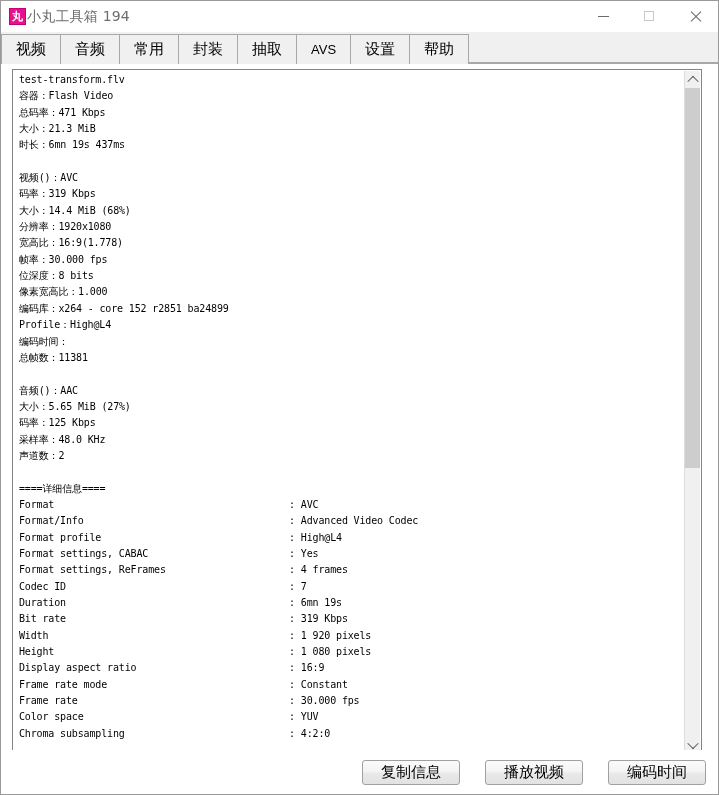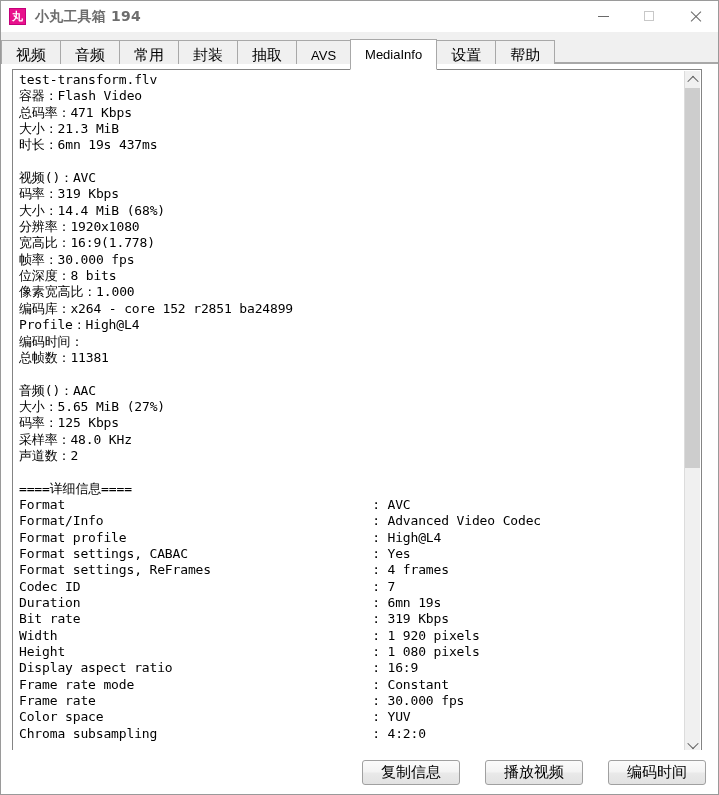--- a/index.html
+++ b/index.html
@@ -46,26 +46,25 @@
     box-sizing: border-box;
     color: #ffffff;
     font-size: 11px;
     line-height: 15px;
     text-align: center;
     font-family: "DejaVu Sans", sans-serif;
     font-weight: bold;
     overflow: hidden;
   }
   #title-text {
-    margin-left: 9px;
+    margin-left: 1px;
     font-size: 14px;
     color: #6d6d6d;
     font-family: "DejaVu Sans", "Liberation Sans", sans-serif;
     letter-spacing: 0.2px;
-    font-weight: bold;
   }
   .win-btn {
     position: absolute;
     top: 0;
     width: 46px;
     height: 30px;
     display: flex;
     align-items: center;
     justify-content: center;
     color: #707070;
@@ -119,21 +118,21 @@
     align-items: center;
     justify-content: center;
     font-size: 15px;
     color: #000000;
     background: #f0f0f0;
     border: 1px solid #a8a8a8;
     border-bottom: none;
     margin-right: -1px;
     font-family: "DejaVu Sans", "Liberation Sans", sans-serif;
     position: relative;
-    top: 7px;
+    top: 1px;
   }
   .tab.mono {
     font-family: Liberation Sans, sans-serif;
     font-size: 13px;
   }
   .tab.active {
     background: #ffffff;
     height: 31px;
     z-index: 3;
     border-bottom: 1px solid #ffffff;
@@ -164,21 +163,21 @@
     border: 1px solid #848484;
     background: #ffffff;
     overflow: hidden;
   }
   #infotext {
     position: absolute;
     left: 6px;
     top: 2px;
     margin: 0;
     font-family: "DejaVu Sans Mono", "Liberation Mono", monospace;
-    font-size: 13px;
+    font-size: 10px;
     line-height: 16.35px;
     color: #000000;
     white-space: pre;
     letter-spacing: -0.15px;
   }
 
   
   #scrollbar {
     position: absolute;
     right: 1px;
@@ -268,21 +267,20 @@
     </div>
   </div>
 
   <div id="tabstrip">
     <div class="tab">视频</div>
     <div class="tab">音频</div>
     <div class="tab">常用</div>
     <div class="tab">封装</div>
     <div class="tab">抽取</div>
     <div class="tab mono">AVS</div>
-    <div class="tab mono active">MediaInfo</div>
     <div class="tab">设置</div>
     <div class="tab">帮助</div>
     <div id="tabstrip-filler"></div>
   </div>
 
   <div id="content">
 
     <div id="infobox">
       <pre id="infotext">test-transform.flv
 容器：Flash Video

